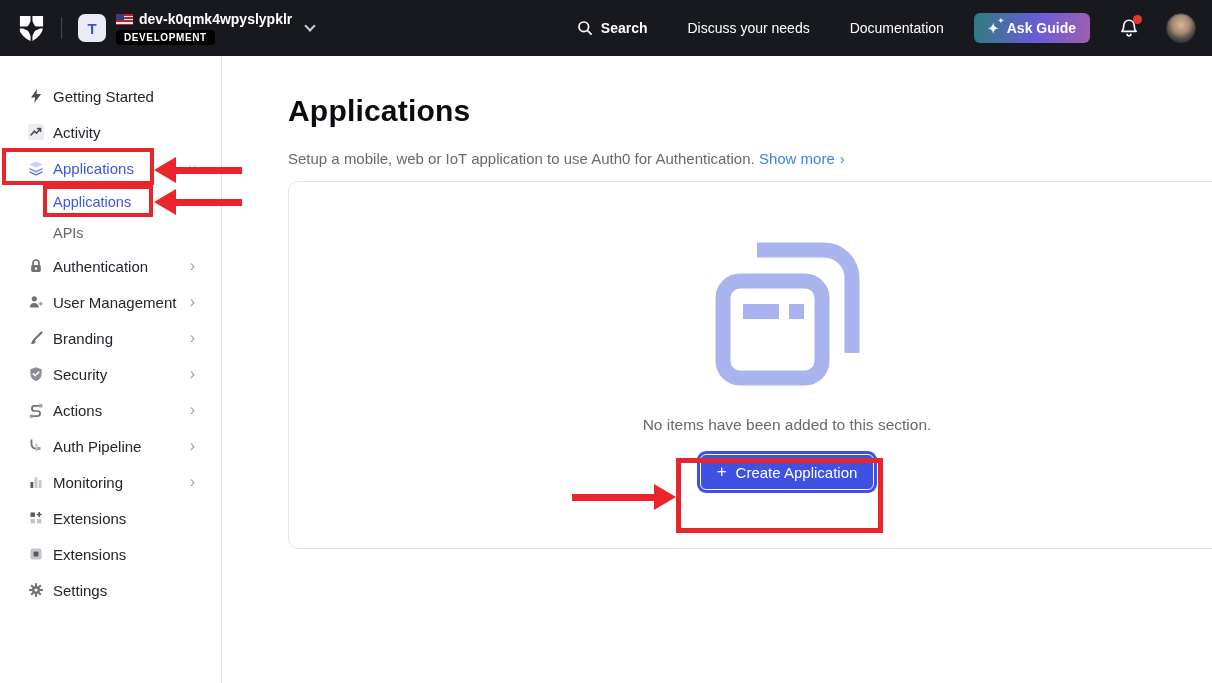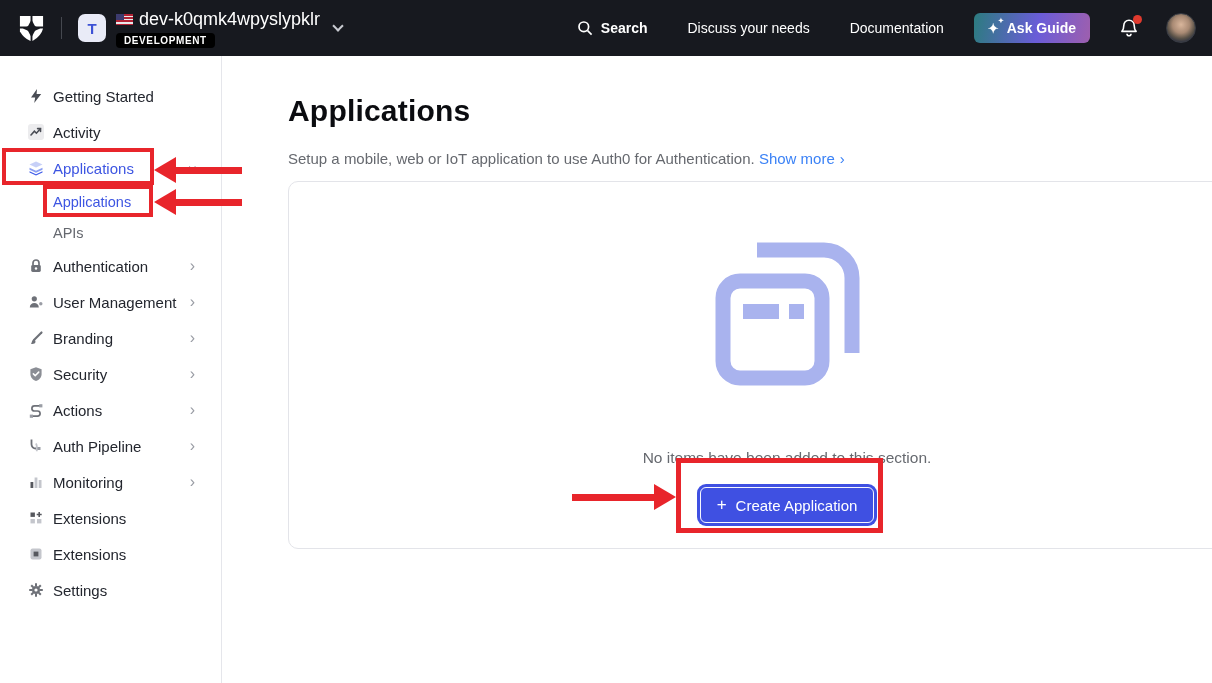--- a/index.html
+++ b/index.html
@@ -16,21 +16,21 @@
   .tenant-chip { display:flex; align-items:center; cursor:pointer; }
   .t-avatar { width:28px; height:28px; border-radius:7px; background:#E9EBF7;
               color:#3D52D5; font-weight:700; font-size:15px; display:flex;
               align-items:center; justify-content:center; }
   .tenant-info { margin-left:10px; display:flex; flex-direction:column; gap:3px; }
   .tenant-line1 { display:flex; align-items:center; gap:6px; }
   .flag { width:17px; height:11px; position:relative; display:inline-block;
           background:repeating-linear-gradient(180deg,#b22234 0 1.6px,#e9e9ea 1.6px 3.2px); }
   .flag::after { content:""; position:absolute; left:0; top:0; width:8px; height:6px;
                  background:#3c3b6e; }
-  .tenant-name { font-size:18px; font-weight:400; color:#fff; }
+  .tenant-name { font-size:14px; font-weight:700; color:#fff; }
   .env-badge { align-self:flex-start; background:#000000; color:#fff; font-size:10px;
                font-weight:700; letter-spacing:.6px; padding:2px 8px; border-radius:4px; }
   .chev-down { width:8px; height:8px; border-right:2px solid #c9cbd1;
                border-bottom:2px solid #c9cbd1; transform:rotate(45deg);
                margin-left:14px; margin-top:-4px; }
   .tb-search { margin-left:auto; display:flex; align-items:center; gap:8px;
                font-size:14px; font-weight:700; cursor:pointer; }
   .tb-link { margin-left:40px; font-size:14px; font-weight:500; cursor:pointer; }
   .ask-guide { margin-left:30px; display:flex; align-items:center; gap:8px;
                padding:7px 14px; border:none; border-radius:6px; color:#fff;
@@ -65,21 +65,21 @@
           padding-left:25px; overflow:hidden; }
   .page-title { margin-top:38px; font-size:30px; font-weight:700; color:#0b0c10;
                 letter-spacing:.2px; }
   .subtitle { margin-top:22px; font-size:15px; color:#66696f; }
   .show-more { color:#3b82f6; cursor:pointer; }
   .show-more .sm-chev { font-size:15px; margin-left:5px; }
   .card { margin-top:14px; width:998px; height:368px; border:1px solid #e3e4e9;
           border-radius:10px; background:#fff; display:flex; flex-direction:column;
           align-items:center; }
   .illus { margin-top:58px; }
-  .empty-text { margin-top:61px; font-size:15.5px; color:#66696f; text-align:center; }
+  .empty-text { margin-top:28px; font-size:15.5px; color:#66696f; text-align:center; }
   .create-btn { margin-top:17px; position:relative; width:180px; height:42px;
                 background:#3F50E2; border:none; border-radius:9px; color:#fff;
                 font-size:15px; font-weight:500; cursor:pointer;
                 font-family:"Liberation Sans", sans-serif;
                 display:flex; align-items:center; justify-content:center; gap:9px; }
   .create-btn::after { content:""; position:absolute; inset:3px; border:1.5px solid rgba(255,255,255,.95);
                        border-radius:6px; pointer-events:none; }
   .create-btn .plus { font-size:17px; font-weight:400; }
 
   

